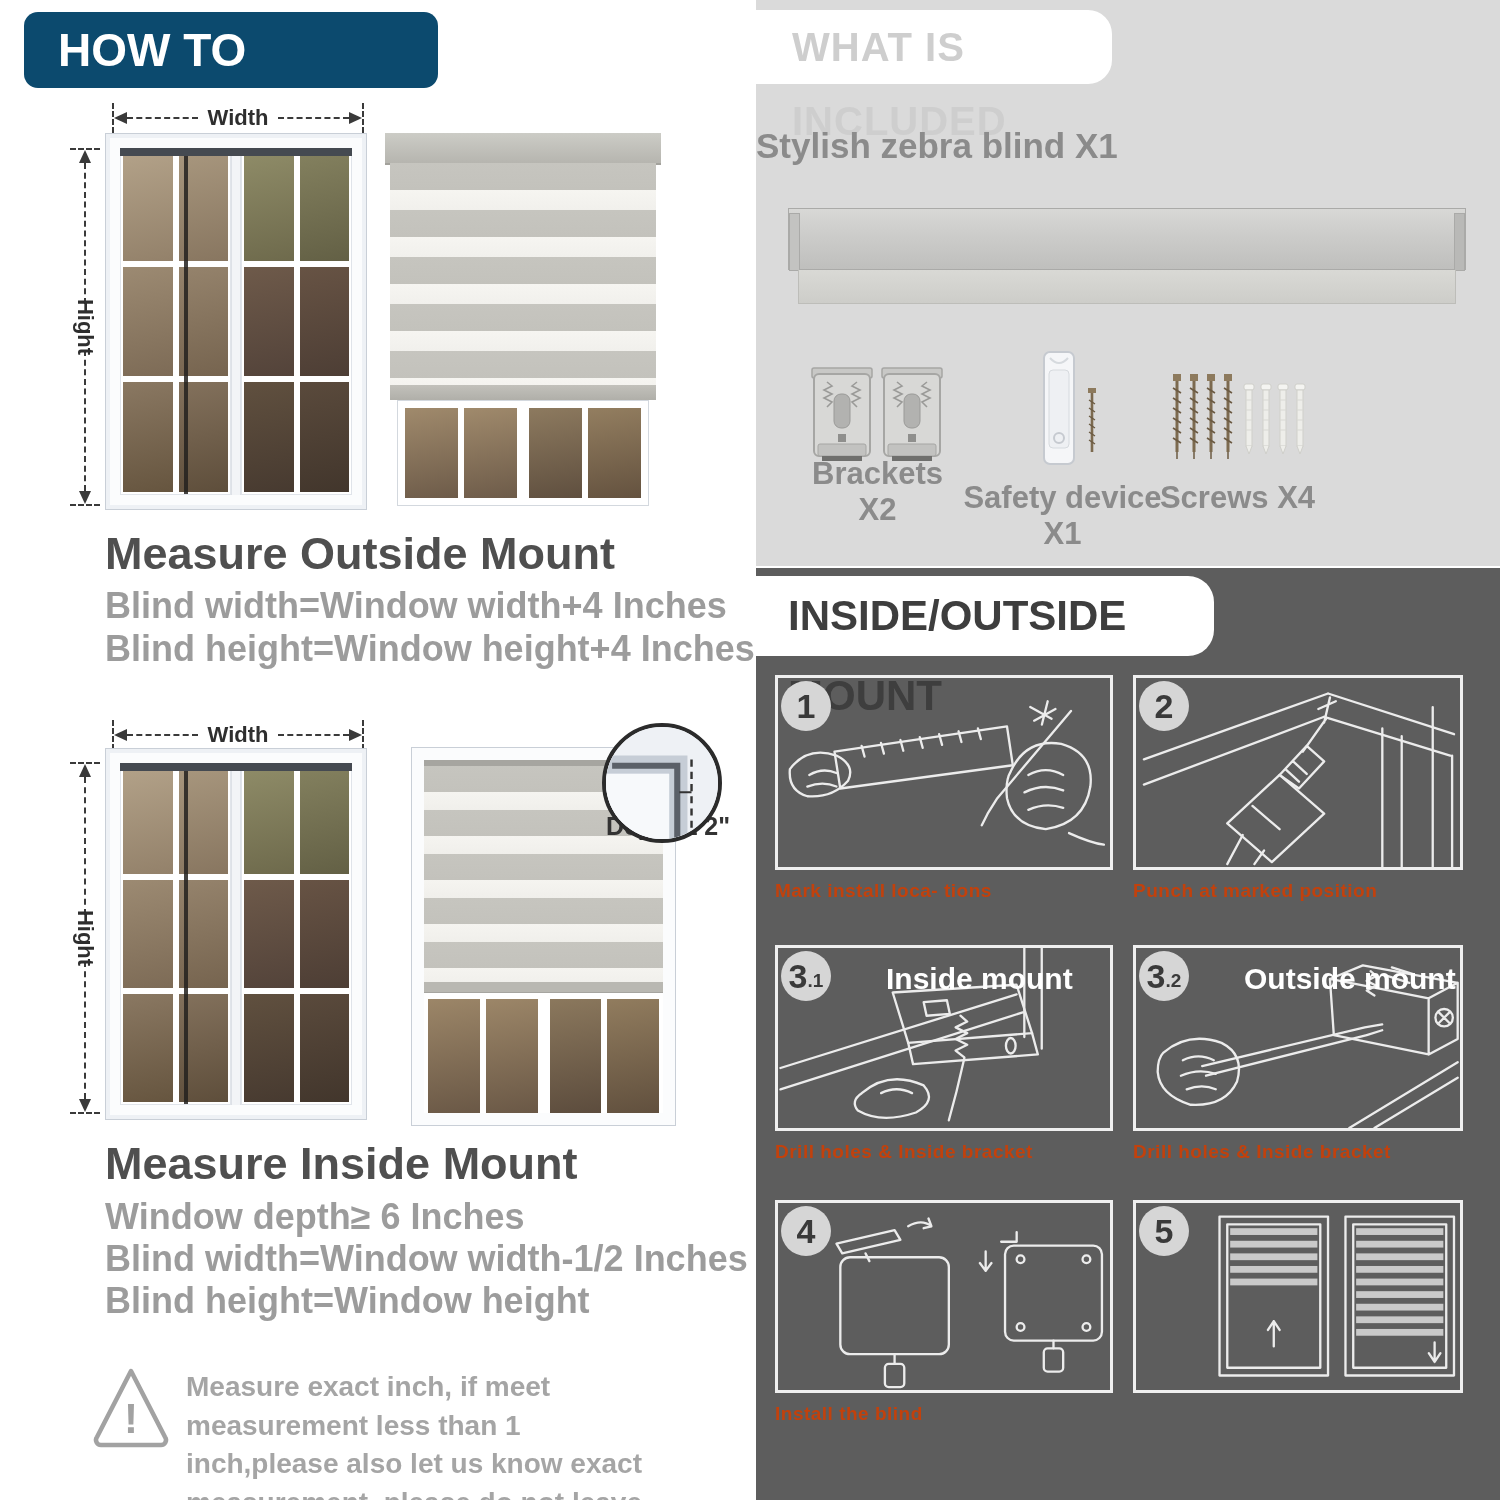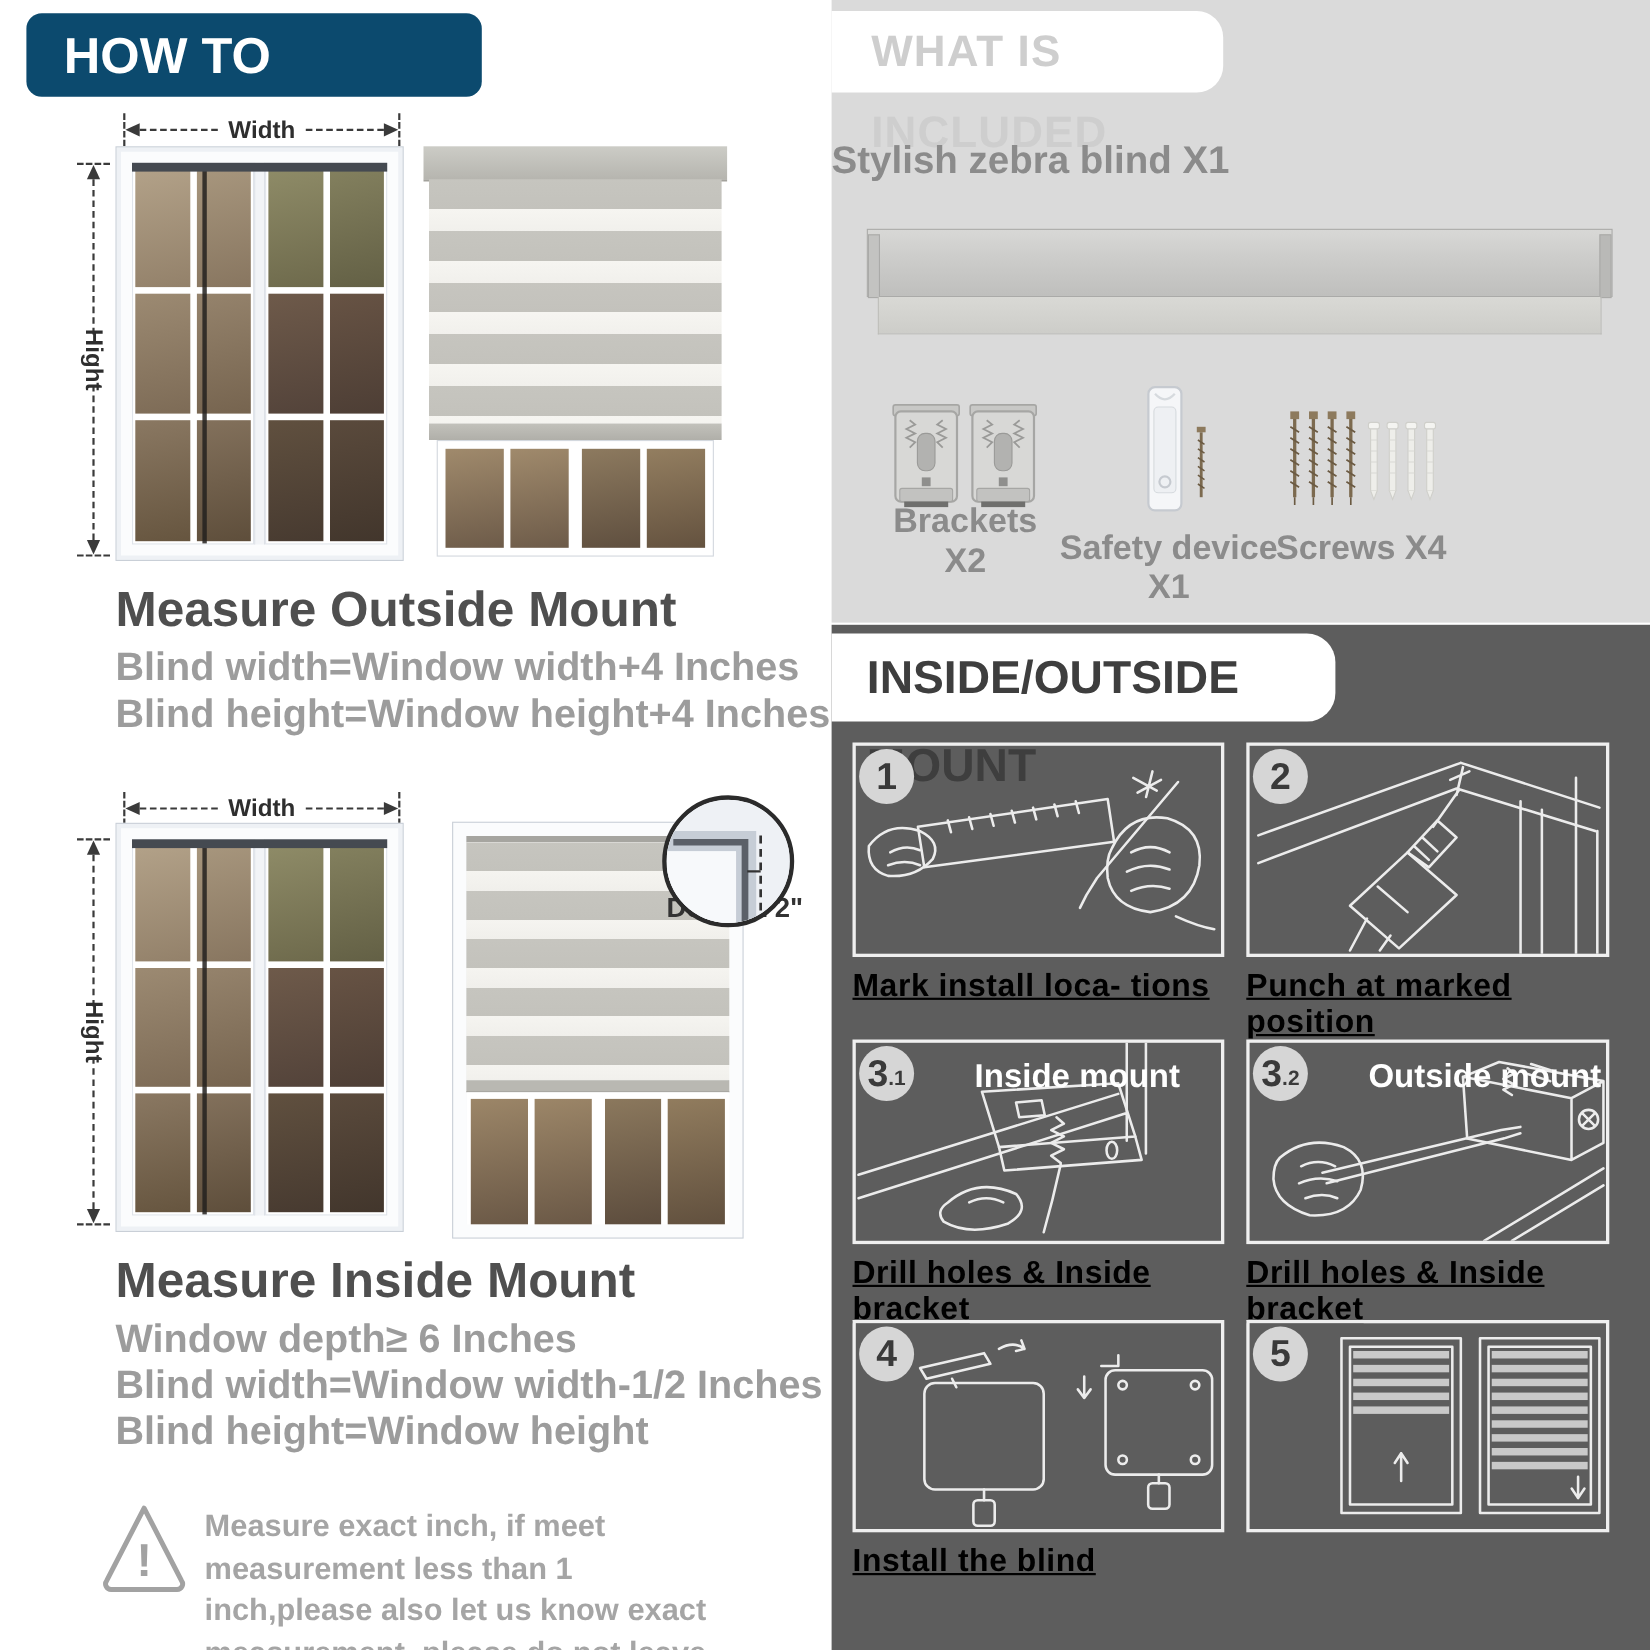--- a/index.html
+++ b/index.html
@@ -83,21 +83,21 @@
   .bar-fabric{background:linear-gradient(180deg,#d9d9d5,#cdcdc9);border:1px solid #bdbdb9;border-top:none;box-sizing:border-box;}
   .item-lbl{font-size:31px;font-weight:bold;color:#8b8b8b;text-align:center;}
 
   
   .step{position:absolute;}
   .panel{position:relative;border:3px solid #efefef;box-sizing:border-box;}
   .num-circle{position:absolute;left:3px;top:3px;width:50px;height:50px;border-radius:50%;background:#d6d6d6;
               color:#3a3a3a;font-size:34px;font-weight:bold;display:flex;align-items:center;justify-content:center;z-index:3;}
   .num-circle .sub{font-size:19px;margin-top:10px;}
   .panel-title{position:absolute;left:64px;top:14px;color:#fff;font-size:30px;font-weight:bold;z-index:3;margin-left:44px;}
-  .caption{margin-top:10px;color:#000000;font-size:29px;font-weight:bold;letter-spacing:.5px;text-decoration:underline;}
+  .caption{margin-top:10px;color:#c2410c;font-size:19px;font-weight:bold;letter-spacing:.5px;}
   .ln{stroke:#ececec;stroke-width:2.4;fill:none;stroke-linecap:round;stroke-linejoin:round;}
   .stripe-fill{fill:#c9c9c9;stroke:none;}
 </style>
 </head>
 <body>
 
 <div class="abs hdr-left">HOW TO MEASURE</div>
 
 <div class="abs h-arrow" style="left:112px;top:106px;width:252px;">
   <span class="tri-l"></span>

